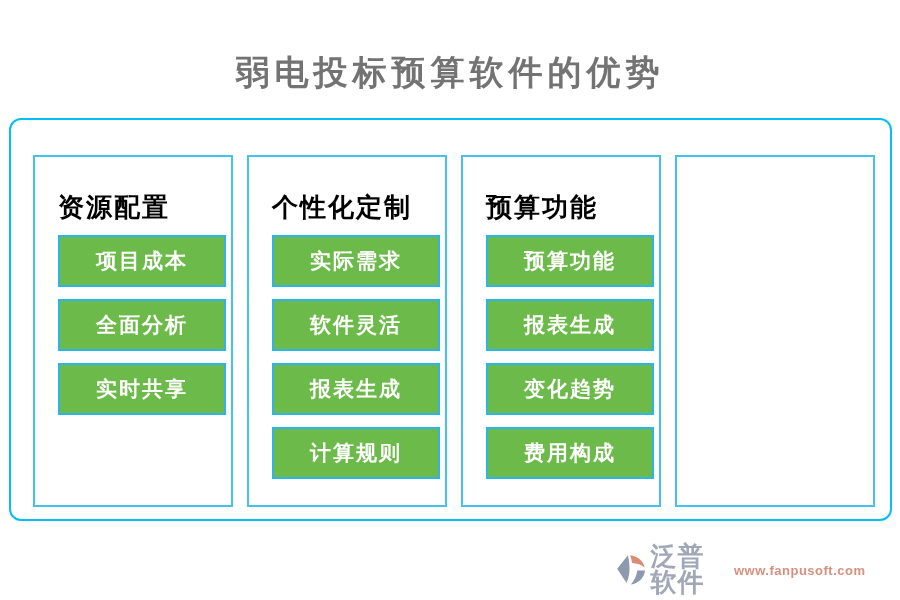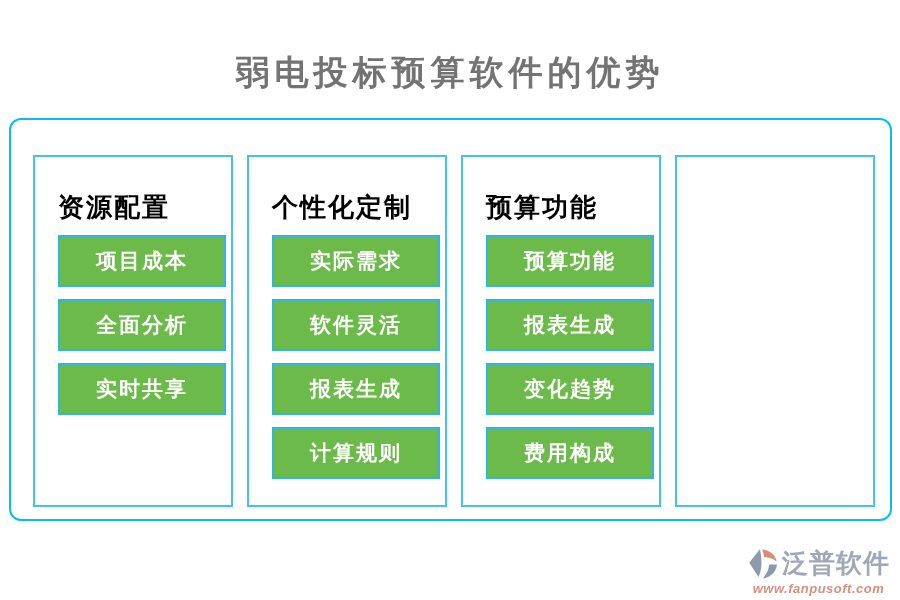--- a/index.html
+++ b/index.html
@@ -88,21 +88,21 @@
     align-items: center;
     justify-content: center;
     padding: 0;
     cursor: pointer;
   }
   .watermark {
     position: absolute;
     right: 10px;
     bottom: 4px;
     display: flex;
-    flex-direction: column;
+    flex-direction: row;
     align-items: center;
   }
   .brand-row {
     display: flex;
     align-items: center;
     justify-content: flex-end;
     gap: 3px;
   }
   .logo {
     display: inline-flex;
@@ -118,21 +118,20 @@
   }
   .url {
     width: 100%;
     text-align: center;
     font-family: "Liberation Sans", "DejaVu Sans", sans-serif;
     font-size: 13px;
     font-weight: bold;
     color: #d8907e;
     letter-spacing: 0.5px;
     margin-top: 1px;
-    font-style: italic;
   }
 </style>
 </head>
 <body>
 
 <div class="page">
 
   <h1 class="title">弱电投标预算软件的优势</h1>
 
   <div class="board"></div>

